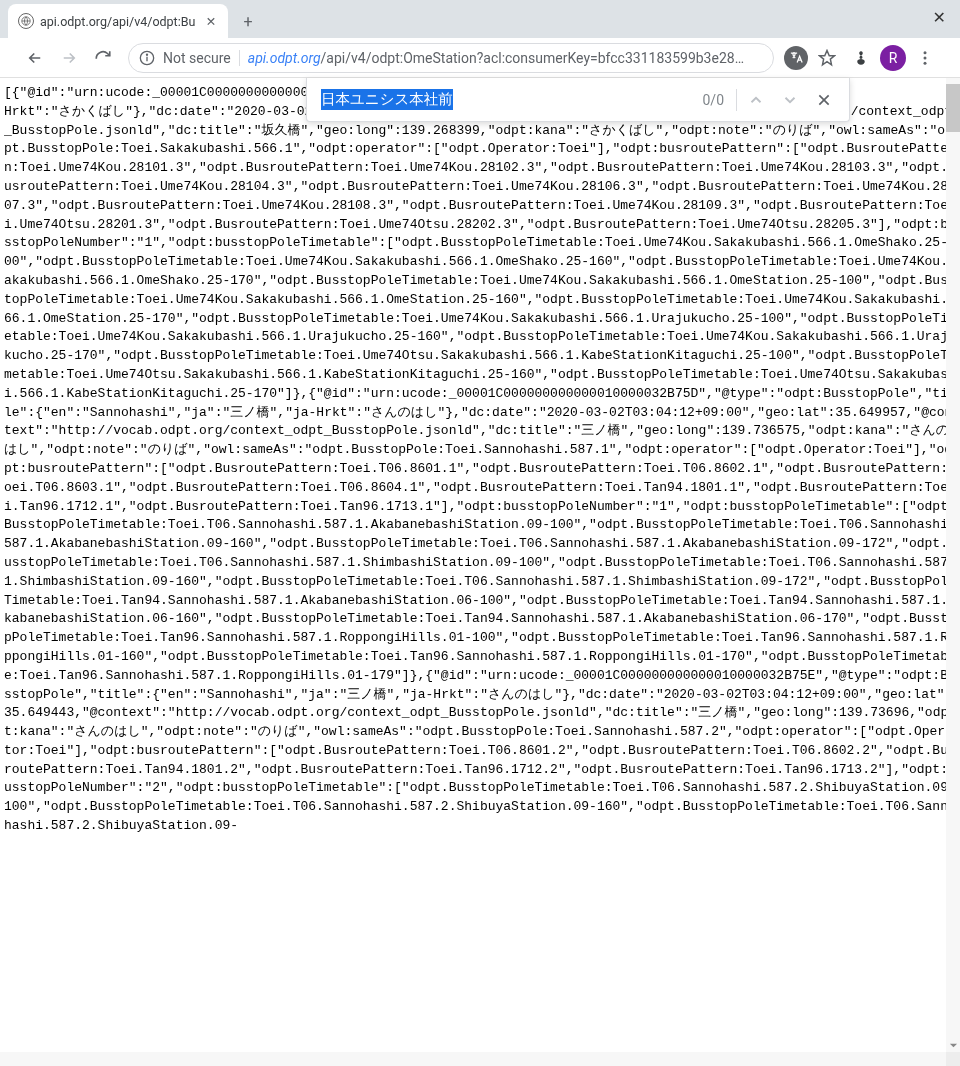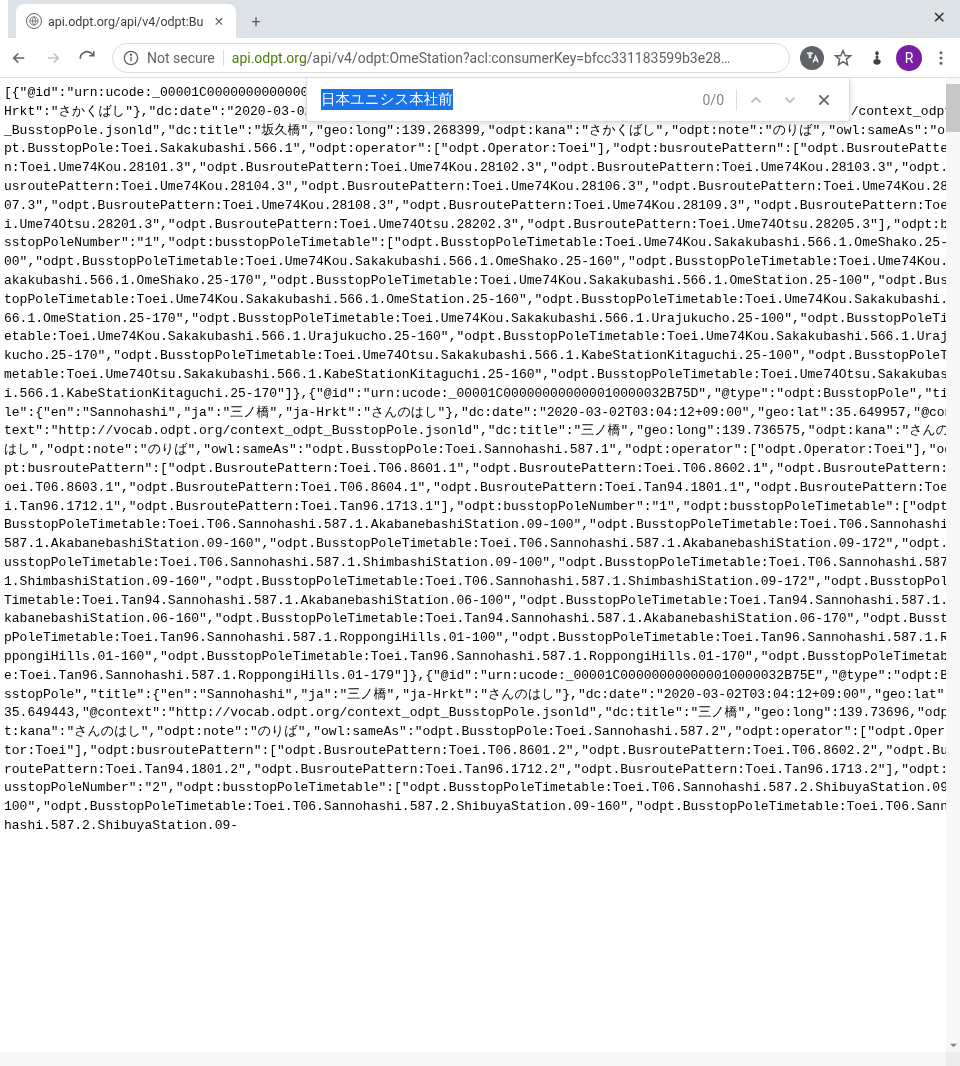--- a/index.html
+++ b/index.html
@@ -11,21 +11,20 @@
     overflow: hidden;
     position: relative;
   }
   .tab-strip {
     height: 38px;
     background: #dde2e6;
     display: flex;
     align-items: flex-end;
     padding-left: 8px;
     position: relative;
-    margin-left: 8px;
   }
   .tab {
     background: #fff;
     height: 34px;
     width: 220px;
     border-radius: 8px 8px 0 0;
     display: flex;
     align-items: center;
     padding: 0 10px;
     font-size: 12.5px;
@@ -54,21 +53,21 @@
     right: 14px;
     top: 8px;
     color: #333;
   }
   .toolbar {
     height: 40px;
     background: #fff;
     border-bottom: 1px solid #e0e0e0;
     display: flex;
     align-items: center;
-    padding: 0 4px;
+    padding: 0 20px;
     gap: 4px;
   }
   .nav-btn {
     width: 30px; height: 30px;
     display: flex; align-items: center; justify-content: center;
     color: #5f6368;
     border-radius: 50%;
   }
   .nav-btn.disabled { color: #bdc1c6; }
   .omnibox {
@@ -86,21 +85,21 @@
     margin: 0 6px;
   }
   .omnibox .info-icon {
     width: 16px; height: 16px;
     color: #5f6368;
     flex-shrink:0;
   }
   .omnibox .not-secure { color: #5f6368; font-size: 14px; white-space:nowrap; }
   .omnibox .divider { width: 1px; height: 16px; background: #dadce0; }
   .omnibox .url { color: #5f6368; white-space: nowrap; overflow:hidden; }
-  .omnibox .url .host { color: #4d7c0f; }
+  .omnibox .url .host { color: #3b82f6; font-style: italic; }
   .toolbar-right { display: flex; align-items: center; gap: 4px; }
   .icon-btn {
     width: 30px; height: 30px;
     display: flex; align-items: center; justify-content: center;
     color: #5f6368;
     border-radius: 50%;
   }
   .icon-btn.translate {
     background: #606367;
     color: #fff;

